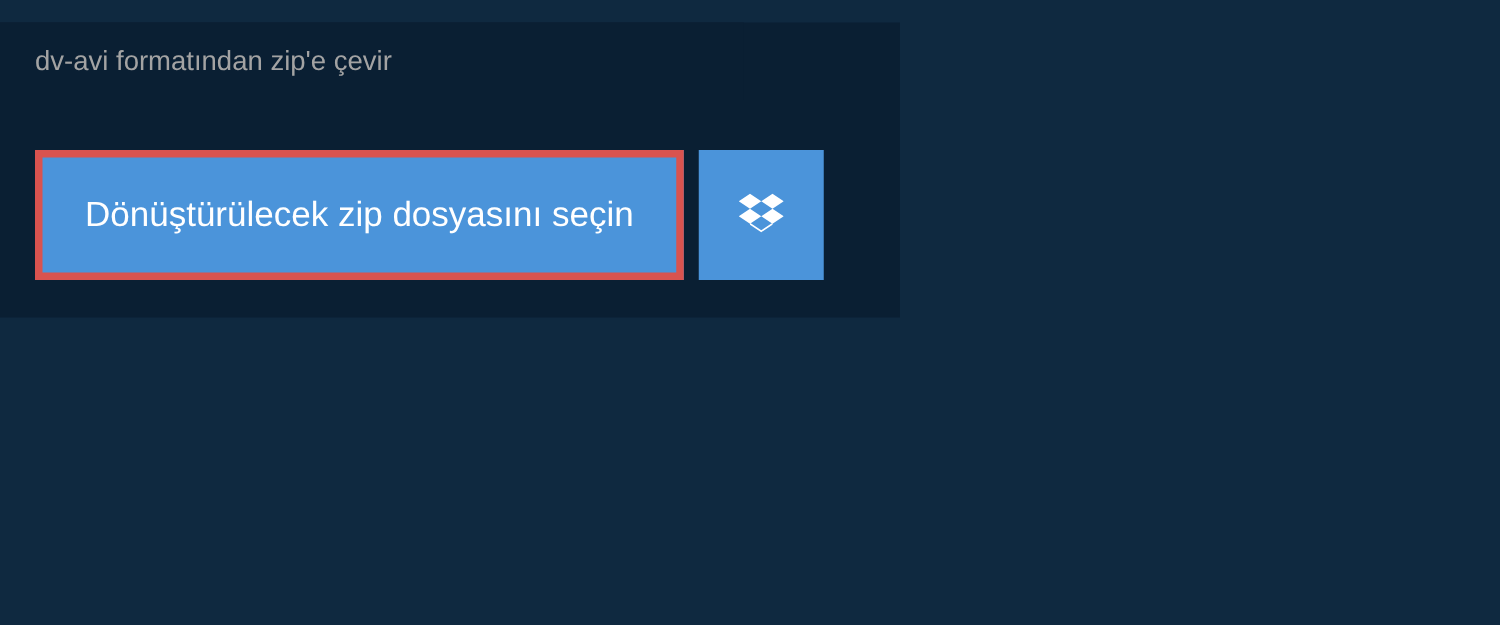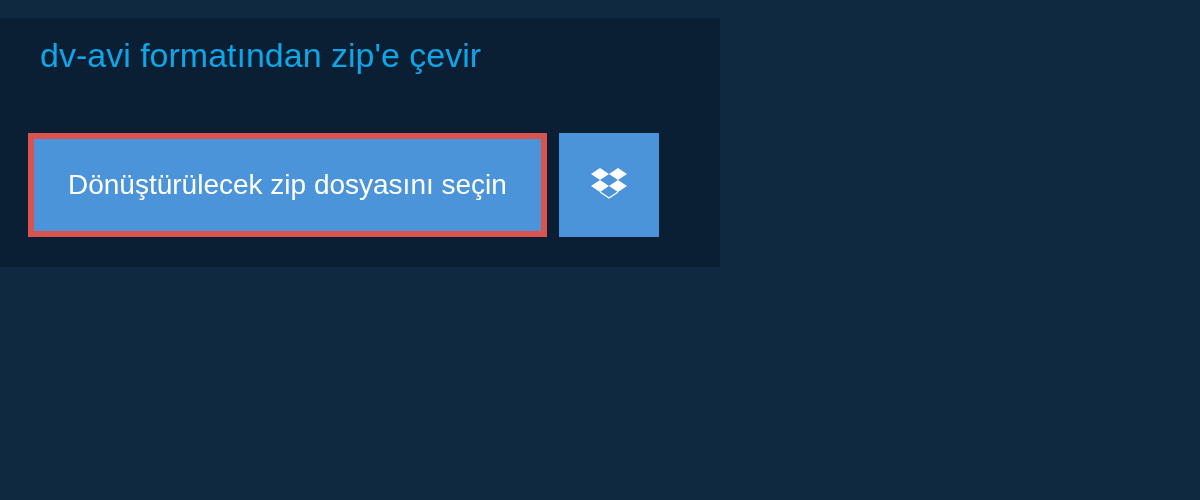--- a/index.html
+++ b/index.html
@@ -15,24 +15,24 @@
       overflow: hidden;
     }
     .panel {
       background: #0a1f33;
       margin: 18px 0 0 0;
       padding: 0 0 30px 0;
       width: 720px;
     }
     .page-title {
       background: #0a1f33;
-      color: #0ea5e9;
-      font-size: 34px;
+      color: #a3a3a3;
+      font-size: 22px;
       font-weight: 400;
-      padding: 18px 28px 18px 40px;
+      padding: 18px 28px 18px 28px;
       display: inline-block;
       width: 595px;
     }
     .button-row {
       display: flex;
       align-items: stretch;
       margin: 40px 0 0 28px;
       gap: 12px;
     }
     .select-file-button {

